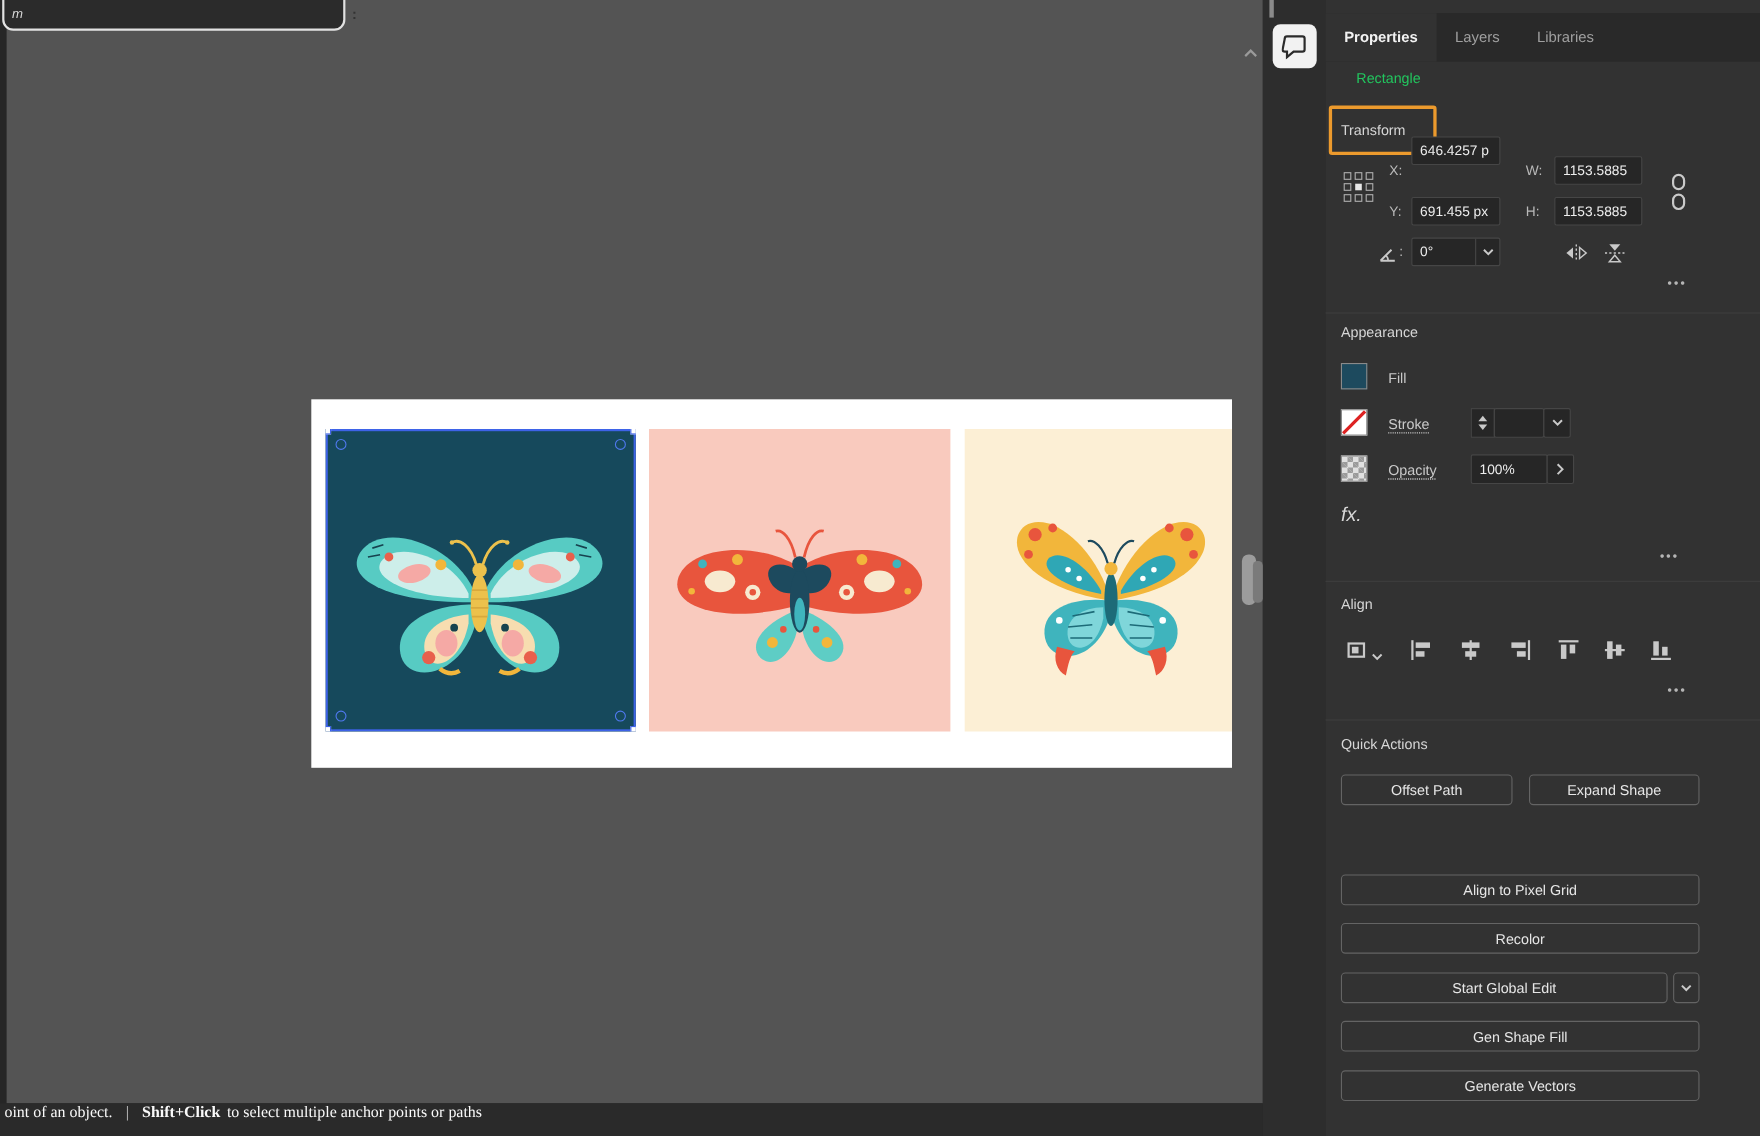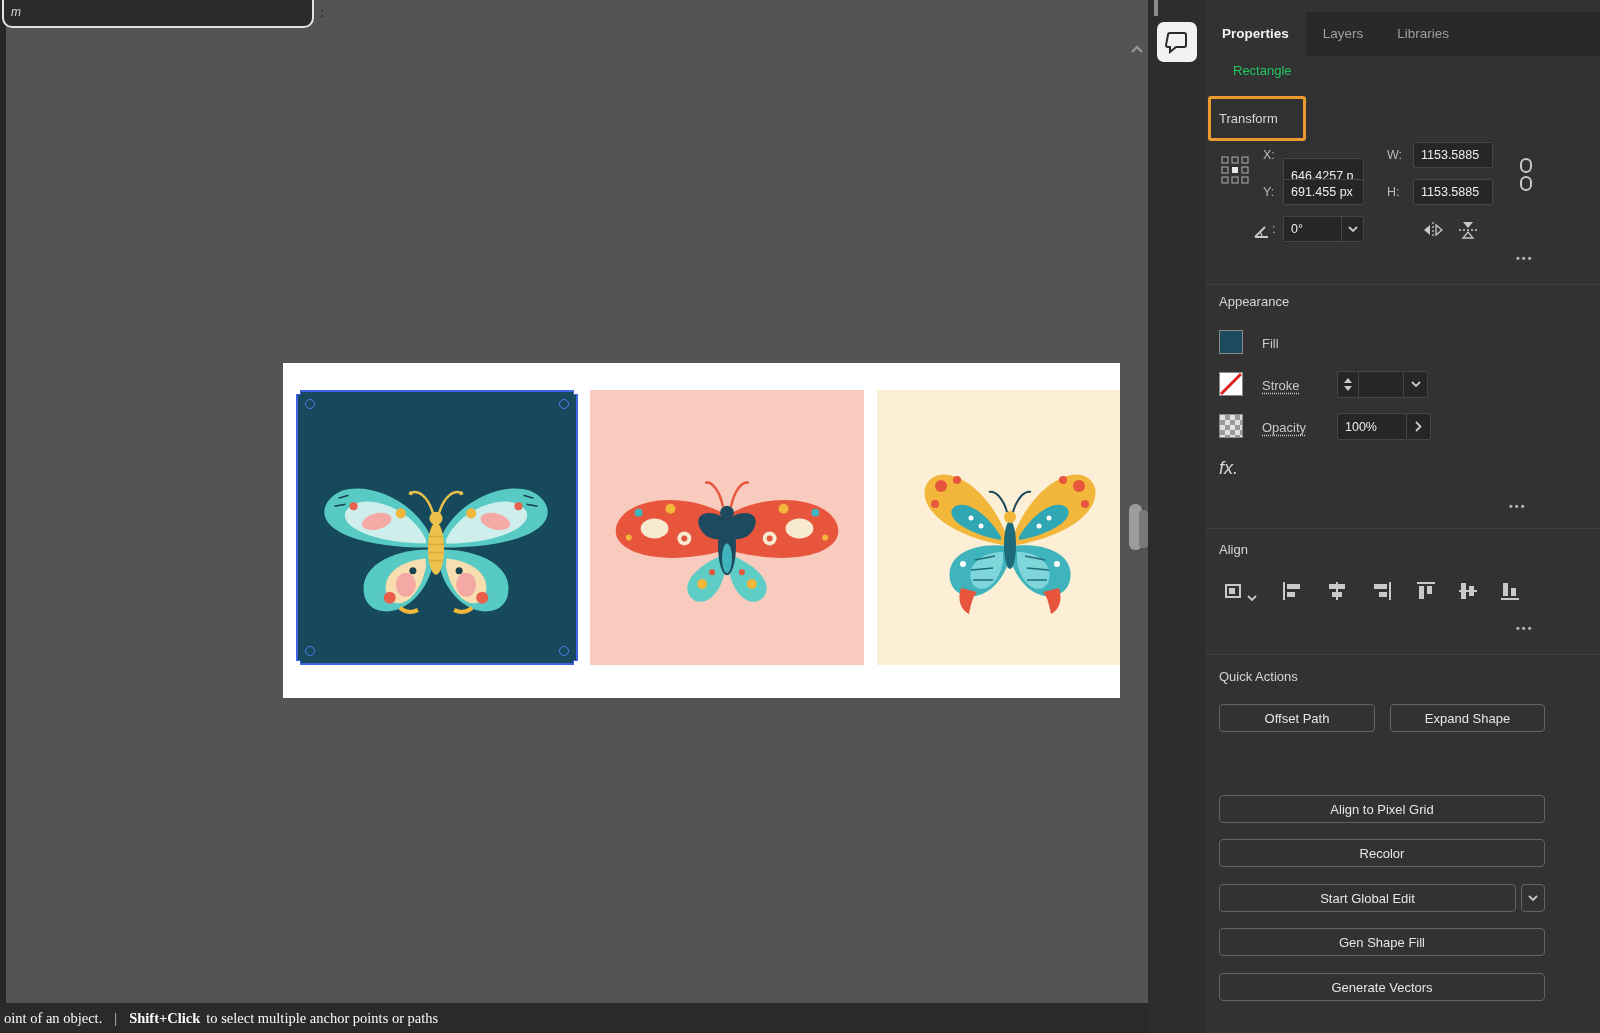--- a/index.html
+++ b/index.html
@@ -29,21 +29,21 @@
 
   
   .scroll-thumb { position:absolute; left:1123px; top:504px; width:13px; height:46px;
     background:#9c9c9c; border-radius:6px; }
   .panel-grip { position:absolute; left:1139px; top:510px; width:9px; height:38px;
     background:#7a7a7a; border-radius:4px; z-index:7; }
   .scroll-up { position:absolute; left:1124px; top:40px; }
 
   
   .statusbar { position:absolute; left:0; top:1003px; width:1148px; height:30px;
-    background:#2a2a2a; display:flex; align-items:center; padding-left:4px;
+    background:#2a2a2a; display:flex; align-items:flex-start; padding-left:4px;
     color:#fafafa; font-family:"Liberation Serif", serif; font-size:14.5px; white-space:nowrap; }
   .statusbar .sep { margin:0 12px; color:#cfcfcf; }
   .statusbar b { margin-right:6px; }
 
   
   .rail { position:absolute; left:1148px; top:0; width:57px; height:1033px; background:#2d2d2d; }
   .rail-scroll { position:absolute; left:6px; top:0; width:4px; height:16px; background:#8a8a8a; }
   .comment-btn { position:absolute; left:9px; top:22px; width:40px; height:40px;
     background:#f2f2f2; border-radius:7px; display:flex; align-items:center; justify-content:center; }
 
@@ -237,21 +237,21 @@
             <rect x="21" y="11" width="6" height="6"></rect>
           <rect x="1" y="21" width="6" height="6"></rect>
             <rect x="11" y="21" width="6" height="6"></rect>
             <rect x="21" y="21" width="6" height="6"></rect>
         </g>
         <rect x="11" y="11" width="6" height="6" fill="#e8e8e8"></rect>
       </svg>
     </div>
 
     <span class="lbl" style="left:58px;top:148px">X:</span>
-    <div class="field" style="left:78px;top:158px;width:81px;height:36px">
+    <div class="field" style="left:78px;top:124px;width:81px;height:26px">
       <span>646.4257 p</span>
     </div>
     <span class="lbl" style="left:182px;top:148px">W:</span>
     <div class="field" style="left:208px;top:142px;width:80px;height:26px">
       <span>1153.5885</span>
     </div>
     <span class="lbl" style="left:58px;top:185px">Y:</span>
     <div class="field" style="left:78px;top:179px;width:81px;height:26px">
       <span>691.455 px</span>
     </div>

